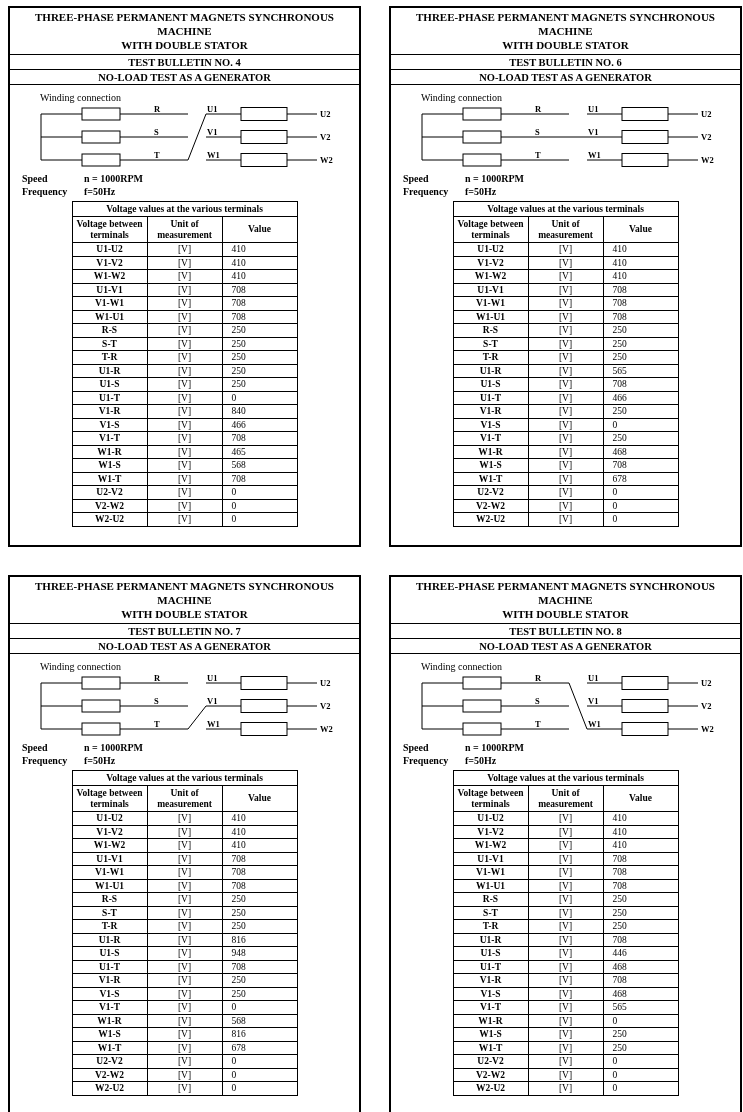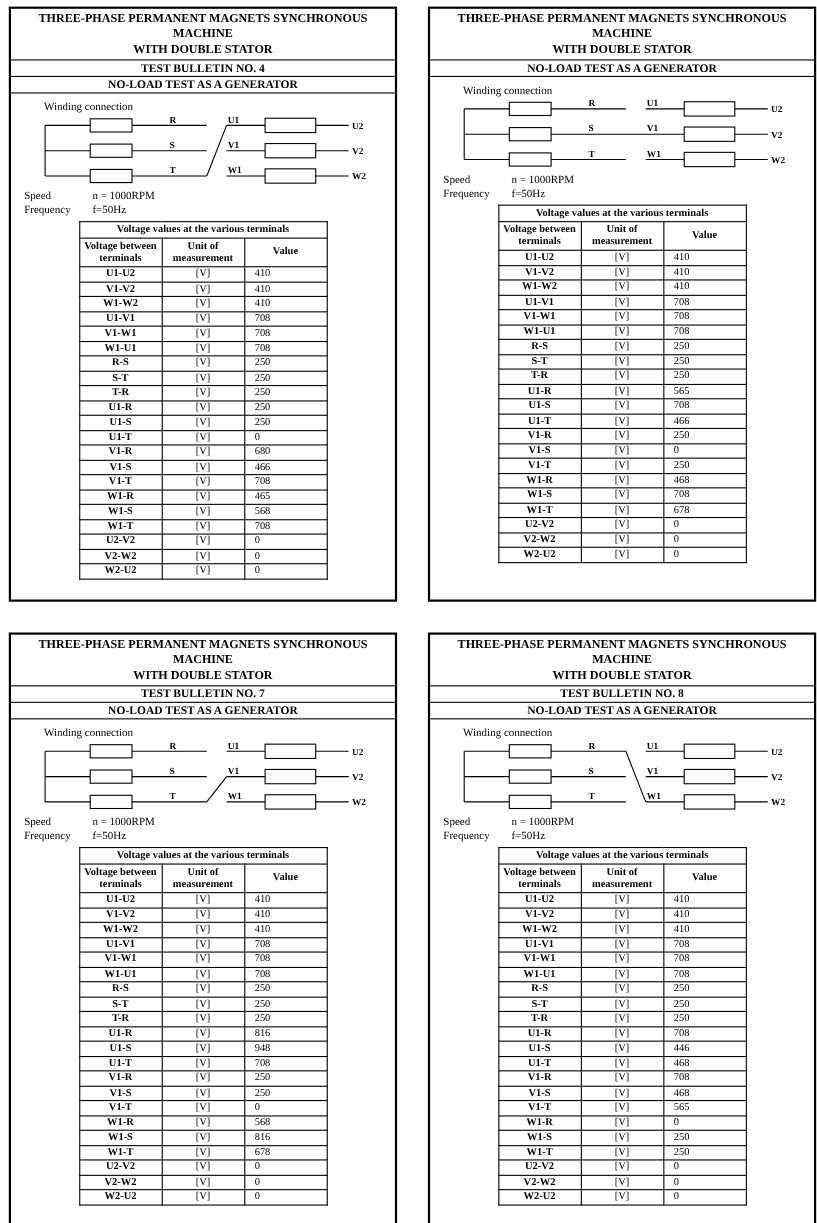--- a/index.html
+++ b/index.html
@@ -55,21 +55,21 @@
     width:302px;
     height:66px;
     margin:0 0 1px 26px;
   }
   svg.diagram line { stroke:#000; stroke-width:1; }
   svg.diagram rect { fill:#fff; stroke:#000; stroke-width:1; }
   svg.diagram text { font-family:"Liberation Serif", serif; font-size:8.5px; font-weight:bold; fill:#000; }
   .specs {
     margin:0 0 3px 12px;
     font-size:10px;
-    font-weight:normal;
+    font-weight:bold;
     line-height:1.3;
   }
   .spec-label { display:inline-block; width:62px; }
   table.vtable {
     border-collapse:collapse;
     table-layout:fixed;
     width:226px;
     margin:1px auto 0 auto;
   }
   .vtable th, .vtable td {
@@ -204,21 +204,21 @@
             <td>250</td>
           </tr>
           <tr>
             <td>U1-T</td>
             <td>[V]</td>
             <td>0</td>
           </tr>
           <tr>
             <td>V1-R</td>
             <td>[V]</td>
-            <td>680</td>
+            <td>840</td>
           </tr>
           <tr>
             <td>V1-S</td>
             <td>[V]</td>
             <td>466</td>
           </tr>
           <tr>
             <td>V1-T</td>
             <td>[V]</td>
             <td>708</td>
@@ -255,20 +255,21 @@
           </tr>
         </tbody>
     </table>
   </section>
 
   <section class="panel">
     <div class="panel-title">
       <div>THREE-PHASE PERMANENT MAGNETS SYNCHRONOUS MACHINE</div>
       <div>WITH DOUBLE STATOR</div>
     </div>
+    <div class="bulletin-no">TEST BULLETIN NO. 6</div>
     <div class="subtitle">NO-LOAD TEST AS A GENERATOR</div>
     <div class="winding-label">Winding connection</div>
     <svg class="diagram" viewBox="0 0 302 66">
         <line x1="5" y1="9" x2="5" y2="55"></line>
         <line x1="5" y1="9" x2="152" y2="9"></line>
         <rect x="46" y="3" width="38" height="12"></rect>
         <text x="118" y="6.5">R</text>
         <line x1="5" y1="32" x2="152" y2="32"></line>
         <rect x="46" y="26" width="38" height="12"></rect>
         <text x="118" y="29.5">S</text>

